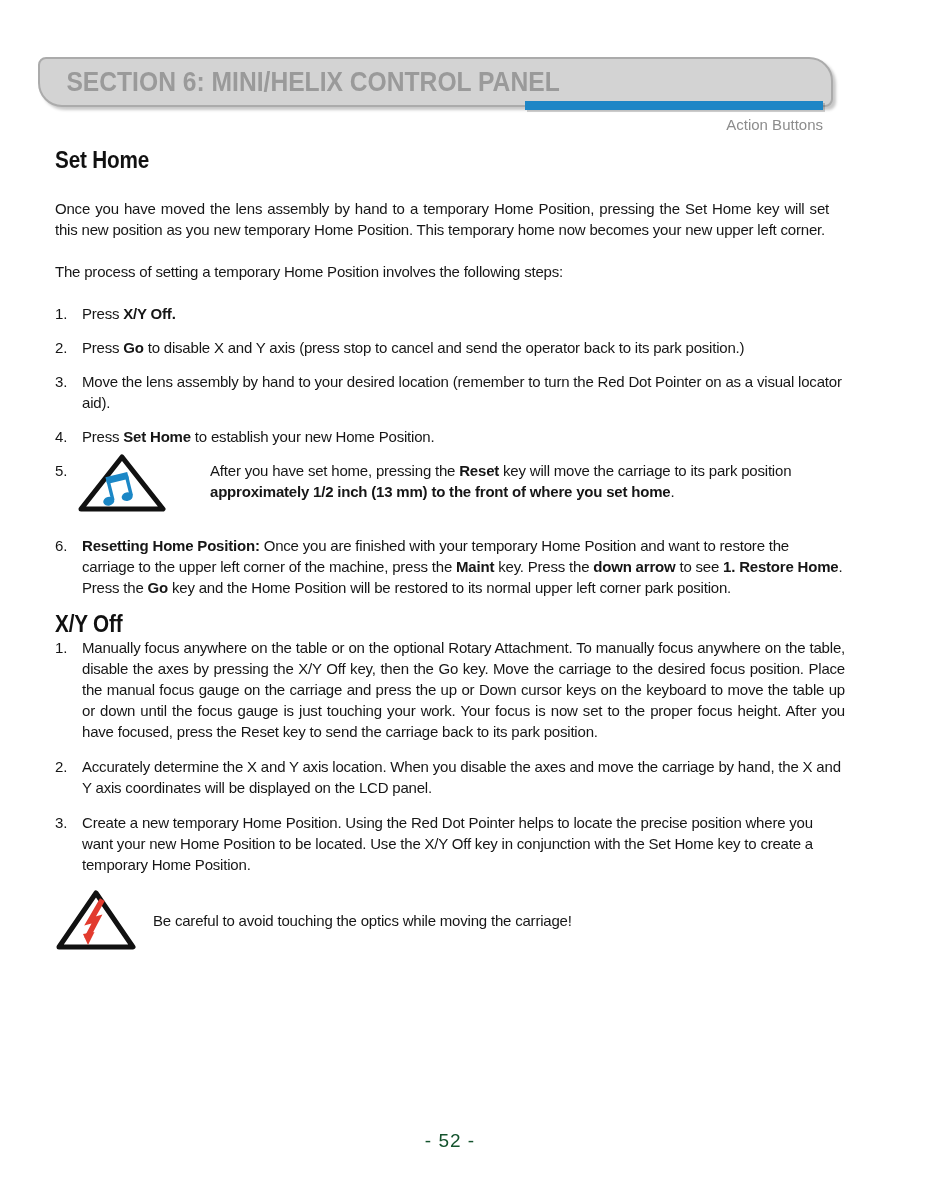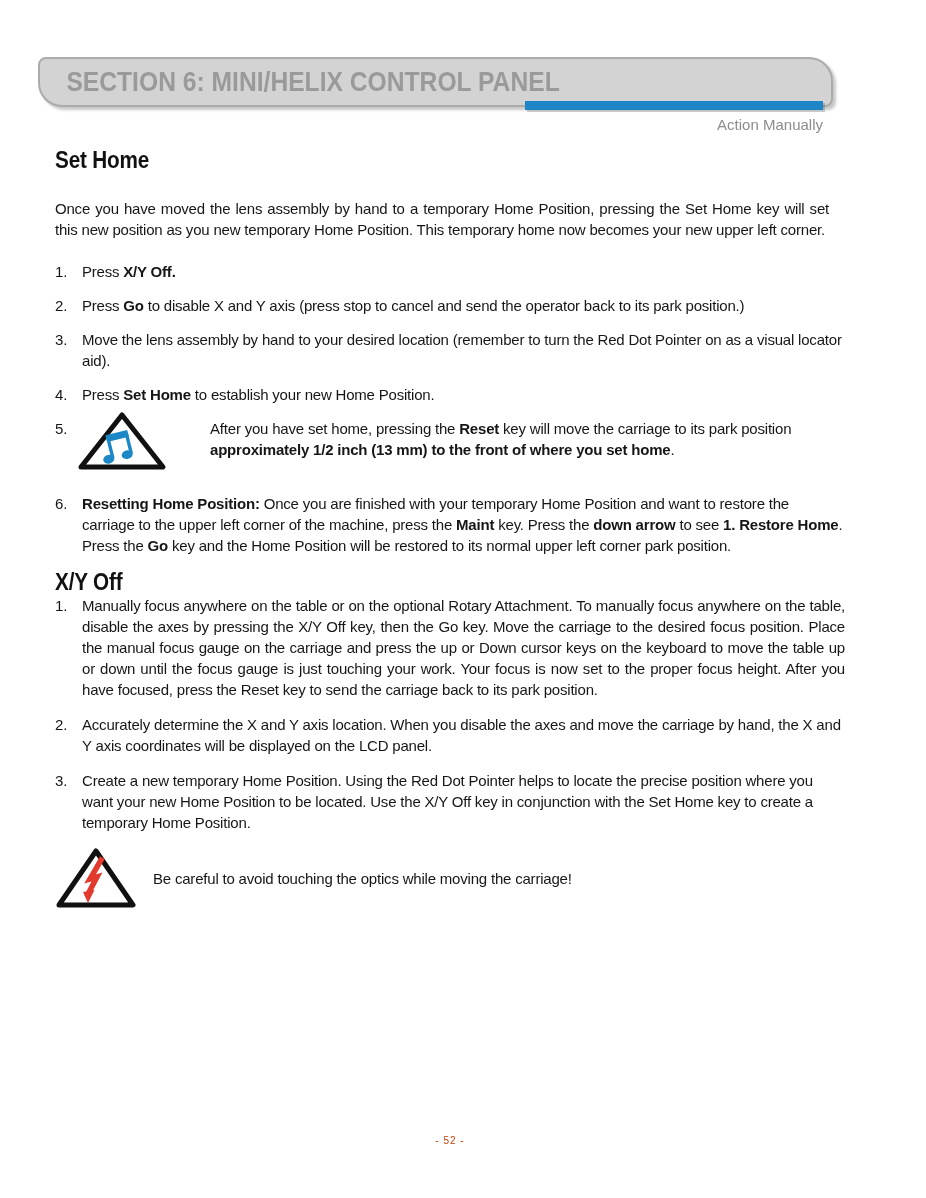--- a/index.html
+++ b/index.html
@@ -62,39 +62,40 @@
   .warning-row .icon-wrap{width:82px;height:62px;flex:0 0 auto;}
   .warning-row .warning-text{margin-left:16px;}
   
   .tri-outline{fill:#fff;stroke:#111;stroke-width:5;stroke-linejoin:round;}
   .note-fill{fill:var(--note-blue,#1b87c6);}
   .bolt-stroke{stroke:var(--warning-red,#e23b2e);stroke-width:5.5;fill:none;stroke-linecap:square;}
   .bolt-fill{fill:var(--warning-red,#e23b2e);}
   
   .footer{
     position:absolute;left:55px;top:1130px;width:790px;
-    text-align:center;font-size:10px;color:#c2410c;letter-spacing:1px;
+    text-align:center;font-size:19px;color:#14532d;letter-spacing:1px;
   }
   b{letter-spacing:-0.2px;}
 </style>
 </head>
 <body>
 
 <div class="page">
 
   <div class="banner">
     <span class="banner-title">SECTION 6: MINI/HELIX CONTROL PANEL</span>
   </div>
   <div class="accent-bar"></div>
-  <div class="banner-caption">Action Manually</div>
+  <div class="banner-caption">Action Buttons</div>
 
   <div class="content">
 
     <h1 class="h"><span class="cond">Set Home</span></h1>
     <p class="para justify after-head">Once you have moved the lens assembly by hand to a temporary Home Position, pressing the Set Home key will set this new position as you new temporary Home Position. This temporary home now becomes your new upper left corner.</p>
+    <p class="para">The process of setting a temporary Home Position involves the following steps:</p>
 
     <ol class="steps tight">
       <li>
         <span class="num">1.</span>
         <span class="step-text"><span>Press </span><b>X/Y Off.</b></span>
       </li>
       <li>
         <span class="num">2.</span>
         <span class="step-text"><span>Press </span><b>Go</b><span> to disable X and Y axis (press stop to cancel and send the operator back to its park position.)</span></span>
       </li>

